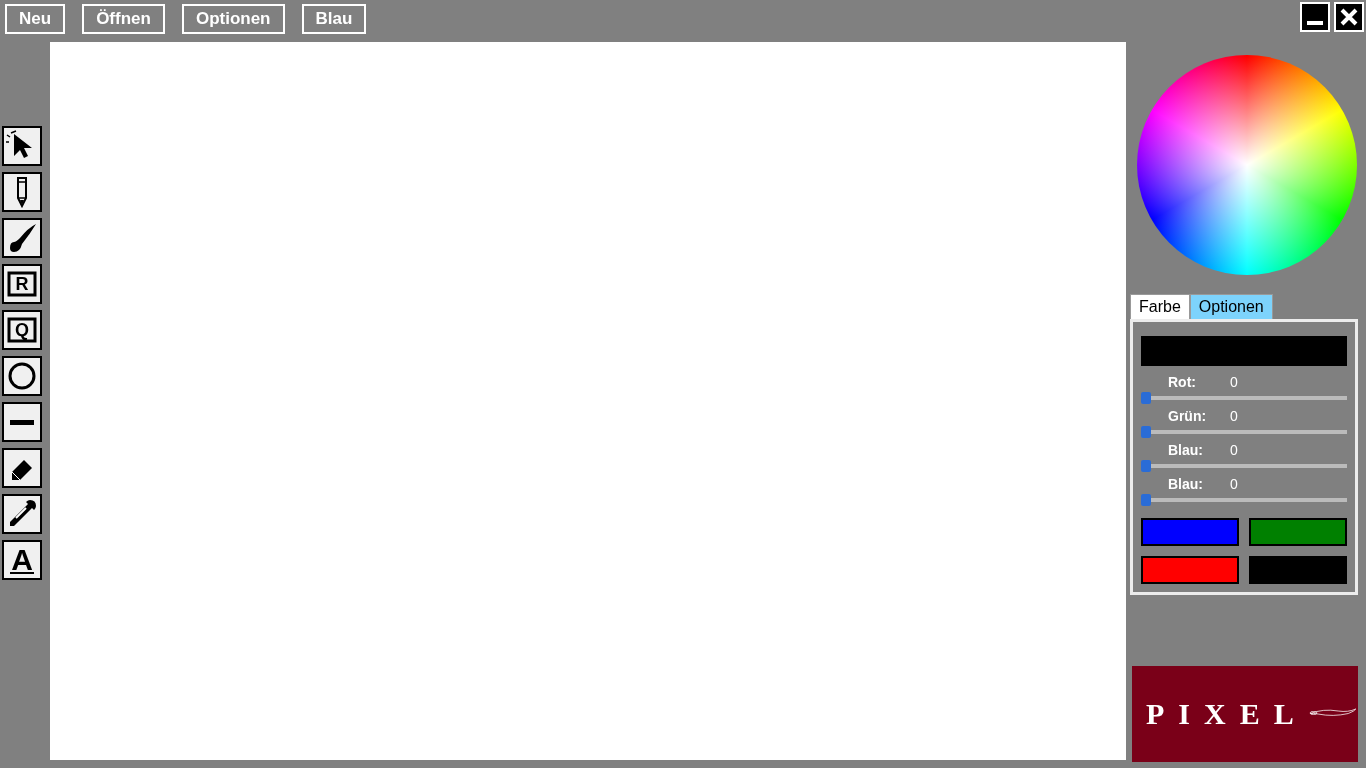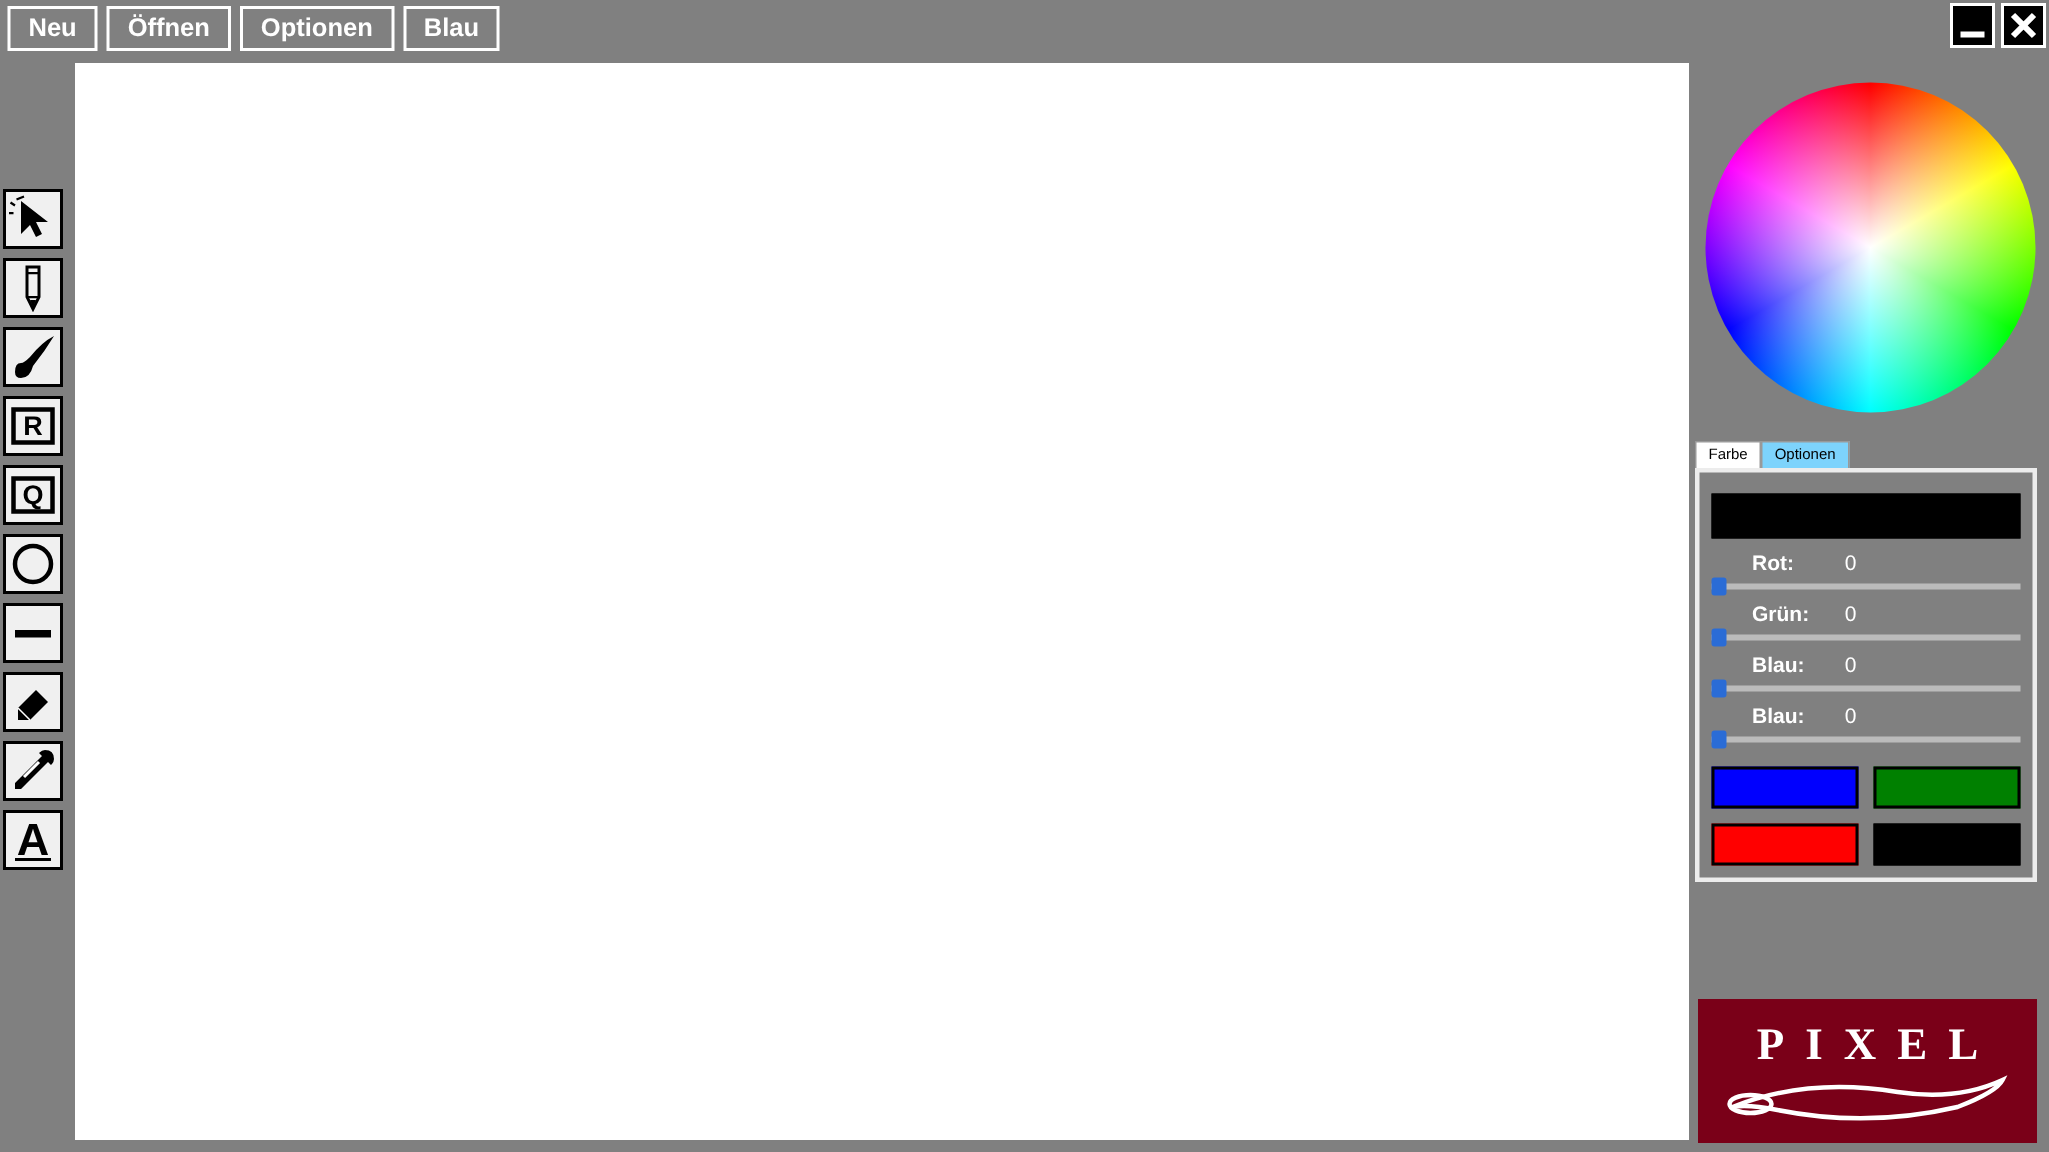--- a/index.html
+++ b/index.html
@@ -1,20 +1,20 @@
 <!DOCTYPE html>
 <html><head>
 <meta charset="utf-8">
 <style>
 * { margin: 0; padding: 0; box-sizing: border-box; font-family: Arial, Helvetica, sans-serif; }
 html, body { width: 1366px; height: 768px; overflow: hidden; background: #808080; }
 
 .topbar {
   position: absolute; top: 0; left: 0; width: 100%; height: 36px;
-  display: flex; align-items: flex-start; padding: 2px;
+  display: flex; align-items: flex-start; padding: 2px; gap: 11px;
 }
 .topbar .menu-btn {
   background: #808080; color: #fff; font-weight: bold; font-size: 17px;
   border: 2px solid #fff; padding: 4px 12px; margin: 2px 3px; cursor: pointer;
   height: 30px; line-height: 18px;
 }
 .window-controls {
   position: absolute; top: 2px; right: 2px; display: flex; gap: 4px;
 }
 .win-btn {
@@ -51,21 +51,21 @@
   content: ""; position: absolute; inset: 0; border-radius: 50%;
   background: radial-gradient(circle, #fff 0%, rgba(255,255,255,0) 70%);
 }
 
 .panel-wrap {
   position: absolute; top: 294px; right: 8px; width: 228px;
 }
 .tabs { display: flex; }
 .tab {
   background: #fff; border: 1px solid #999; border-bottom: none;
-  font-size: 10px; padding: 3px 8px; cursor: pointer;
+  font-size: 16px; padding: 3px 8px; cursor: pointer;
 }
 .tab.inactive { background: #7dd3fc; }
 .panel {
   background: #808080; border: 3px solid #ececec; padding: 8px;
 }
 .pick-btn {
   width: 100%; height: 22px;
   background: linear-gradient(#f8f8f8, #d6d6d6); border: 1px solid #999;
   font-size: 13px; font-weight: bold; color: #333; cursor: pointer;
   display: flex; align-items: center; justify-content: center;
@@ -85,21 +85,21 @@
 }
 .swatch-grid {
   display: grid; grid-template-columns: 1fr 1fr; gap: 10px; margin-top: 16px;
 }
 .swatch {
   height: 28px; border: 2px solid #000; cursor: pointer;
 }
 
 .logo-panel {
   position: absolute; bottom: 6px; right: 8px; width: 226px; height: 96px;
-  background: #7a0018; display: flex; flex-direction: column;
+  background: #7a0018; display: flex; flex-direction: row;
   align-items: center; justify-content: center; color: #fff;
 }
 .logo-text {
   font-family: "Times New Roman", serif; font-size: 30px; font-weight: bold;
   letter-spacing: 14px; margin-left: 14px;
 }
 .logo-panel svg { width: 200px; height: 40px; margin-top: -6px; }
 </style>
 </head>
 <body>

